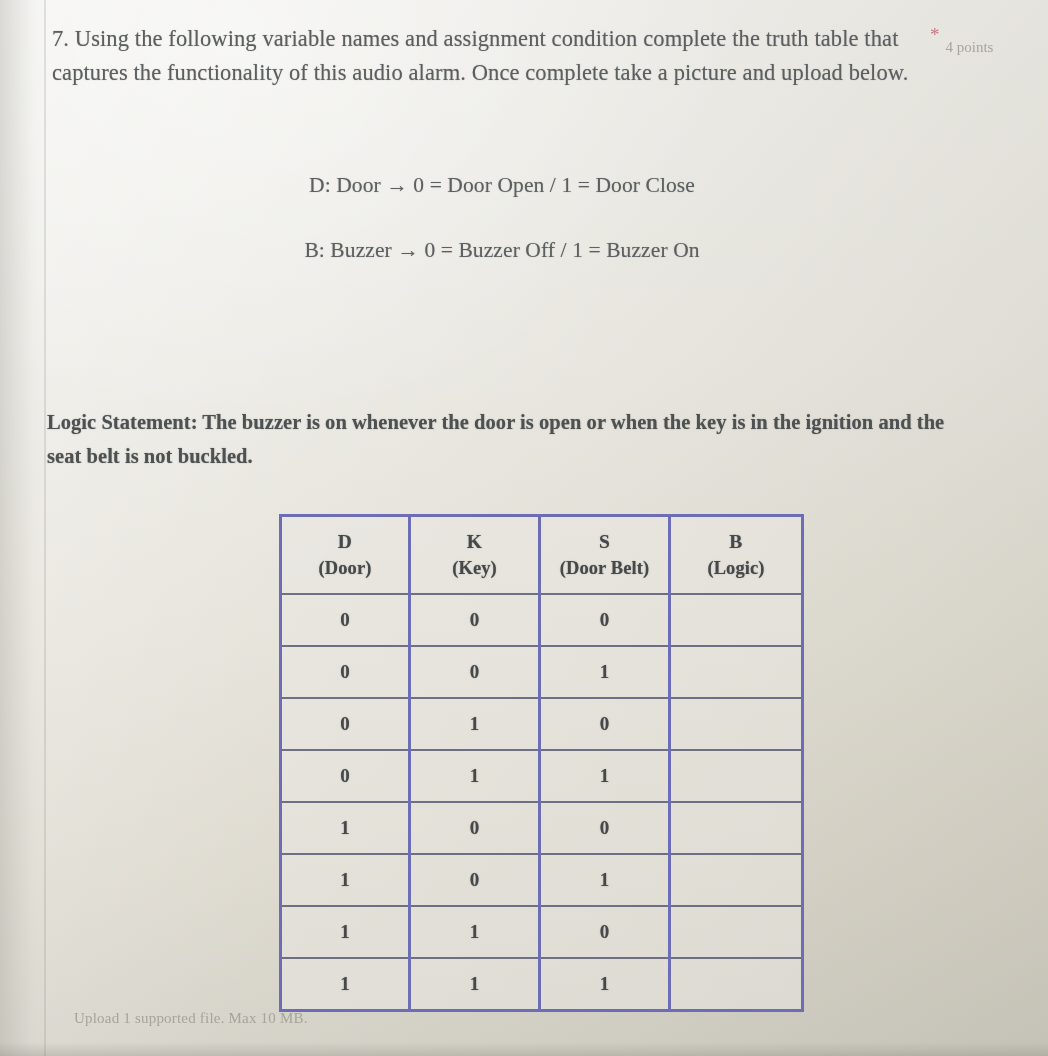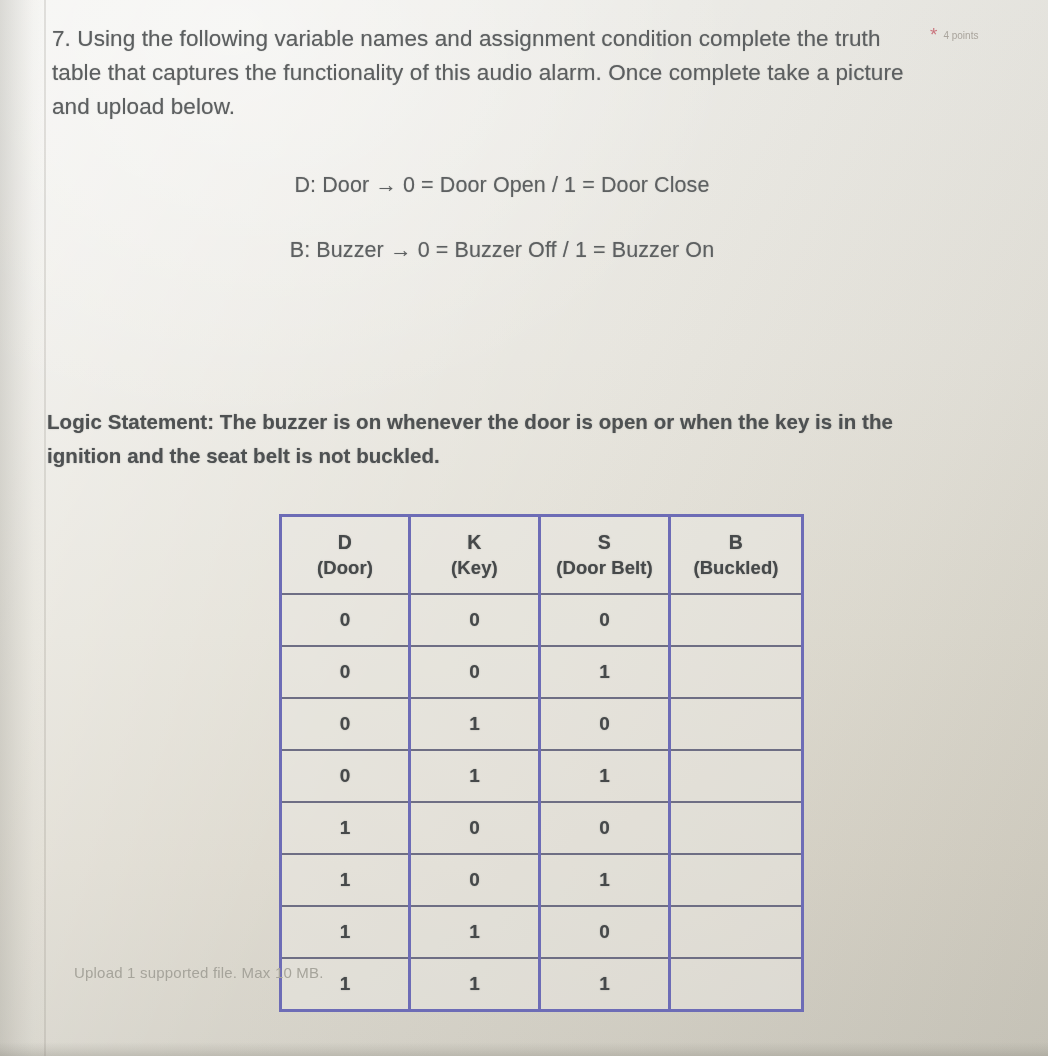--- a/index.html
+++ b/index.html
@@ -7,21 +7,21 @@
     margin: 0;
     padding: 0;
     background: #d9d6cd;
   }
 
   #page {
     position: relative;
     width: 1048px;
     height: 1056px;
     overflow: hidden;
-    font-family: Liberation Sans, sans-serif;
+    font-family: Liberation Serif, serif;
     
     background:
       linear-gradient(118deg,
         rgba(255,255,255,0.55) 0%,
         rgba(255,255,255,0.28) 26%,
         rgba(255,255,255,0.05) 48%,
         rgba(160,155,140,0.10) 74%,
         rgba(120,116,100,0.17) 100%),
       linear-gradient(180deg,
         #e9e8e3 0%,
@@ -101,24 +101,25 @@
     gap: 6px;
   }
   .required-star {
     color: #bf4a58;
     font-size: 19px;
     line-height: 14px;
     opacity: 0.72;
     filter: blur(0.35px);
   }
   .points-label {
-    font-size: 10px;
+    font-size: 15px;
     color: #a9a49c;
     line-height: 15px;
     filter: blur(0.4px);
+    margin-top: 12px;
   }
 
   
   .defs {
     position: absolute;
     left: 52px;
     top: 170px;
     width: 900px;
     text-align: center;
   }
@@ -196,21 +197,21 @@
   }
   col.c-d { width: 129px; }
   col.c-k { width: 130px; }
   col.c-s { width: 130px; }
   col.c-b { width: 133px; }
 
   
   .upload-hint {
     position: absolute;
     left: 74px;
-    top: 964px;
+    top: 1010px;
     font-size: 15px;
     color: #a6a49b;
     letter-spacing: 0.2px;
     filter: blur(0.45px);
   }
 </style>
 </head>
 <body>
 
 <div id="page">
@@ -254,21 +255,21 @@
             <th>
               <span class="sym">K</span>
               <span class="name">(Key)</span>
             </th>
             <th>
               <span class="sym">S</span>
               <span class="name">(Door Belt)</span>
             </th>
             <th>
               <span class="sym">B</span>
-              <span class="name">(Buckled)</span>
+              <span class="name">(Logic)</span>
             </th>
           </tr>
         </thead>
         <tbody>
           <tr>
             <td>0</td>
             <td>0</td>
             <td>0</td>
             <td></td>
           </tr>

